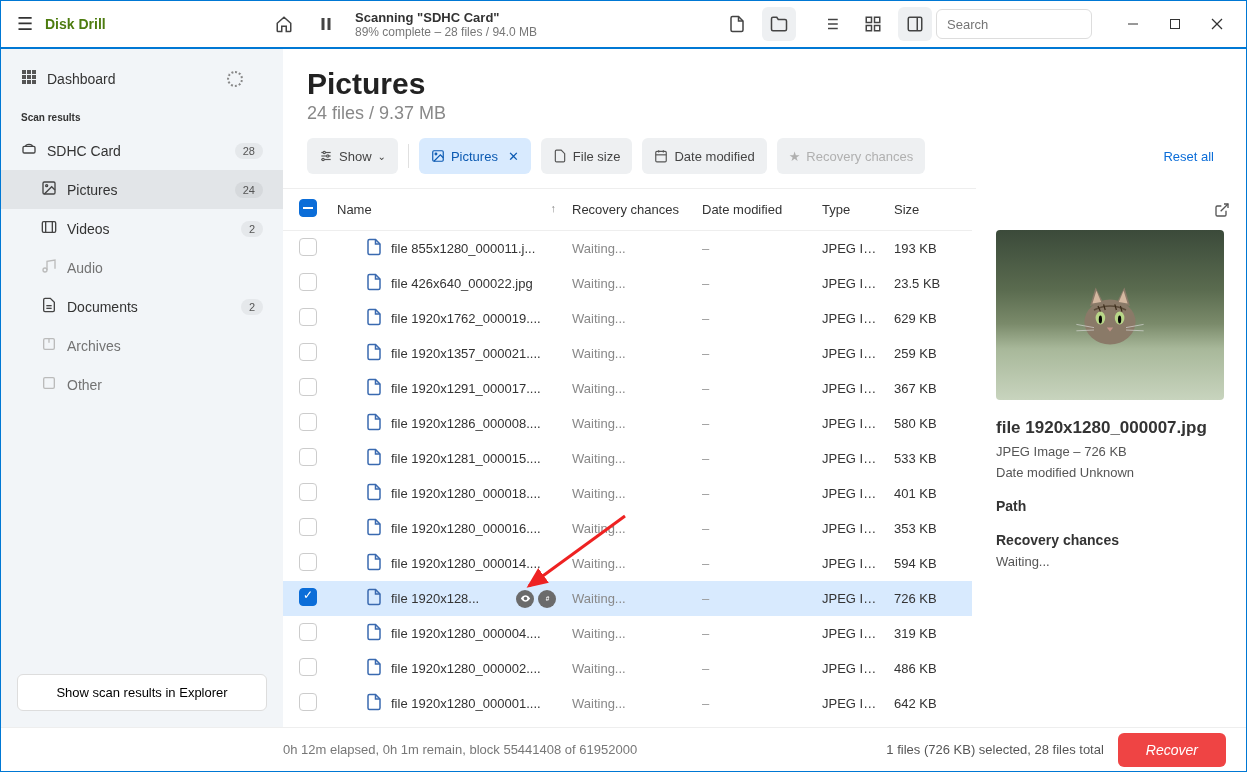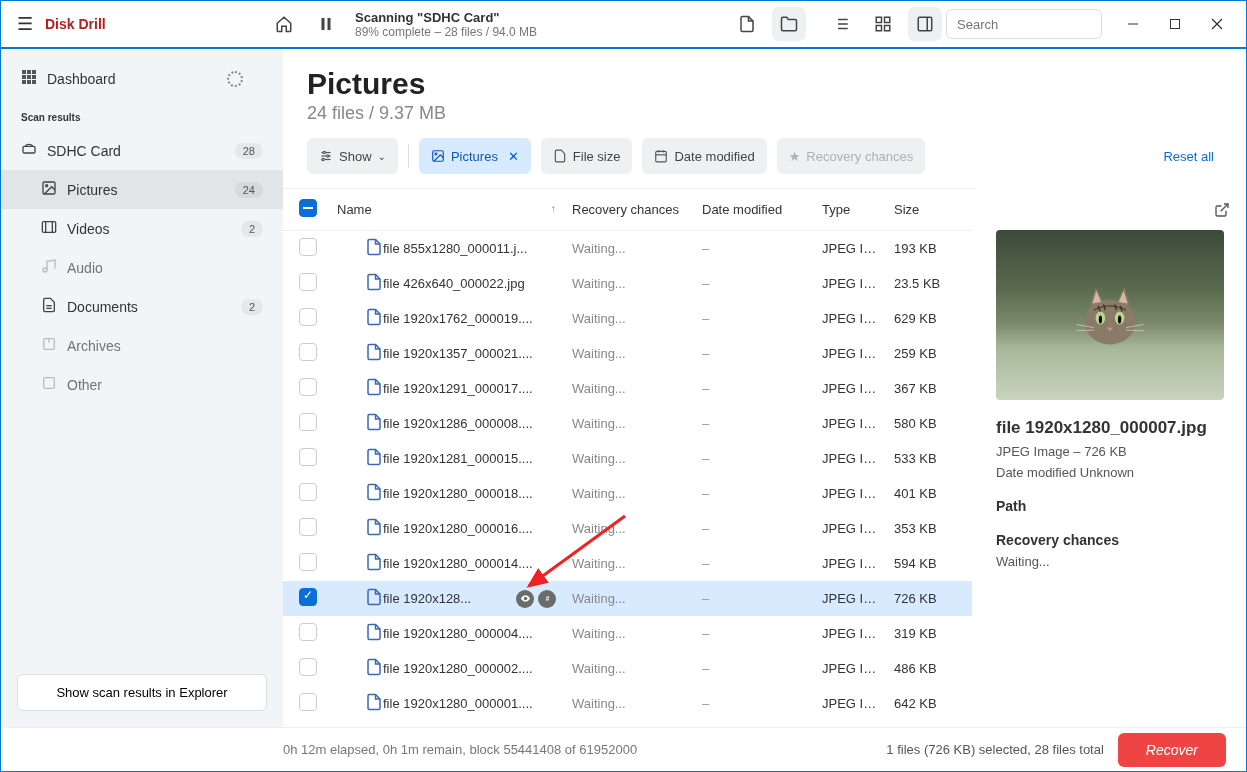--- a/index.html
+++ b/index.html
@@ -1,30 +1,30 @@
 <!DOCTYPE html>
 <html><head>
 <meta charset="utf-8">
 <style>
 * { margin: 0; padding: 0; box-sizing: border-box; font-family: 'Segoe UI', Tahoma, sans-serif; }
 body { width: 1247px; height: 772px; background: #fff; overflow: hidden; border: 1px solid #0078d4; position: relative; }
 
 .topbar { height: 48px; display: flex; align-items: center; border-bottom: 2px solid #0078d4; background: #fff; padding: 0 8px; }
 .topbar .hamburger { width: 32px; text-align: center; font-size: 18px; cursor: pointer; color: #333; }
-.topbar .app-title { font-weight: 600; font-size: 14px; color: #b91c1c; margin-left: 4px; }
+.topbar .app-title { font-weight: 600; font-size: 14px; color: #4d7c0f; margin-left: 4px; }
 .topbar .sidebar-portion { width: 254px; display: flex; align-items: center; }
 .topbar .main-portion { flex: 1; display: flex; align-items: center; }
 .topbar .icon-btn { width: 34px; height: 34px; display: flex; align-items: center; justify-content: center; border-radius: 6px; margin: 0 4px; cursor: pointer; color: #444; }
 .topbar .icon-btn.active { background: #eef0f2; }
 .topbar .icon-btn svg { width: 18px; height: 18px; }
 .topbar .scan-status { margin-left: 8px; }
 .topbar .scan-title { font-size: 13px; font-weight: 600; color: #333; }
 .topbar .scan-sub { font-size: 12px; color: #777; }
 .topbar .spacer { flex: 1; }
-.topbar .search-box { width: 156px; height: 30px; border: 1px solid #ddd; border-radius: 6px; display: flex; align-items: center; padding: 0 10px; margin-right: 10px; }
+.topbar .search-box { width: 156px; height: 30px; border: 1px solid #ddd; border-radius: 6px; display: flex; align-items: center; padding: 0 10px; margin-right: 20px; }
 .topbar .search-box input { border: none; outline: none; flex: 1; font-size: 13px; background: transparent; }
 .topbar .win-btn { width: 42px; height: 30px; display: flex; align-items: center; justify-content: center; cursor: pointer; }
 
 .layout { display: flex; height: calc(100% - 48px - 44px); }
 
 .sidebar { width: 282px; background: #f2f5f8; padding-top: 10px; display: flex; flex-direction: column; }
 .sidebar .nav-item { display: flex; align-items: center; padding: 10px 20px; font-size: 14px; color: #333; cursor: pointer; position: relative; }
 .sidebar .nav-item .icon { width: 26px; text-align: left; color: #444; }
 .sidebar .nav-item.muted { color: #737373; }
 .sidebar .nav-item.muted .icon { color: #bbb; }
@@ -65,21 +65,21 @@
 th.type-col { width: 72px; }
 th.size-col { width: 86px; }
 td { padding: 7px 8px; font-size: 13px; color: #333; white-space: nowrap; overflow: hidden; text-overflow: ellipsis; }
 tr.sel td { background: #d8eafe; }
 .check { width: 46px; padding-left: 16px; }
 .checkbox { width: 18px; height: 18px; border: 1px solid #ccc; border-radius: 4px; display: inline-block; cursor: pointer; }
 .checkbox.checked { background: #0b6dd8; border-color: #0b6dd8; position: relative; }
 .checkbox.checked::after { content: '✓'; color: #fff; font-size: 12px; position: absolute; top: -1px; left: 3px; }
 .checkbox.partial { background: #0b6dd8; border-color: #0b6dd8; position: relative; }
 .checkbox.partial::after { content: ''; position: absolute; top: 7px; left: 3px; width: 10px; height: 2px; background: #fff; }
-.name-cell { display: flex; align-items: center; padding-left: 28px; }
+.name-cell { display: flex; align-items: center; gap: 8px; padding-left: 28px; }
 .name-cell .file-icon { width: 18px; height: 18px; flex-shrink: 0; }
 .name-cell .fname { overflow: hidden; text-overflow: ellipsis; white-space: nowrap; flex: 1; min-width: 0; }
 .row-actions { display: flex; gap: 4px; }
 .row-actions .ra { width: 18px; height: 18px; border-radius: 50%; background: #6b6b6b; display: flex; align-items: center; justify-content: center; cursor: pointer; }
 .row-actions .ra svg { width: 11px; height: 11px; fill: #fff; }
 .waiting { color: #888; }
 .dash { color: #999; }
 
 .details { width: 270px; padding: 18px 20px; font-size: 13px; color: #333; position: relative; }
 .details .popout { position: absolute; top: 14px; right: 16px; cursor: pointer; color: #555; }

